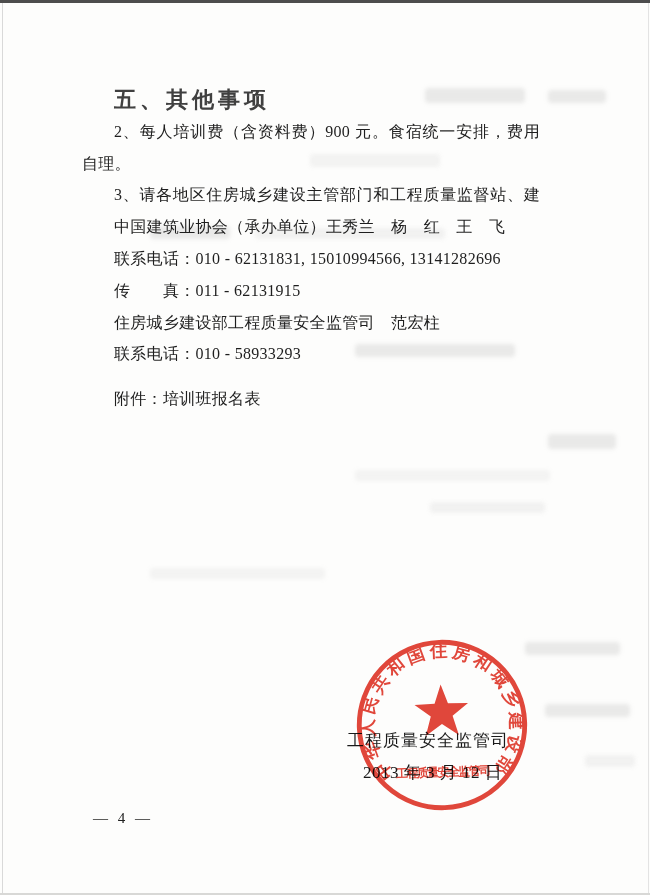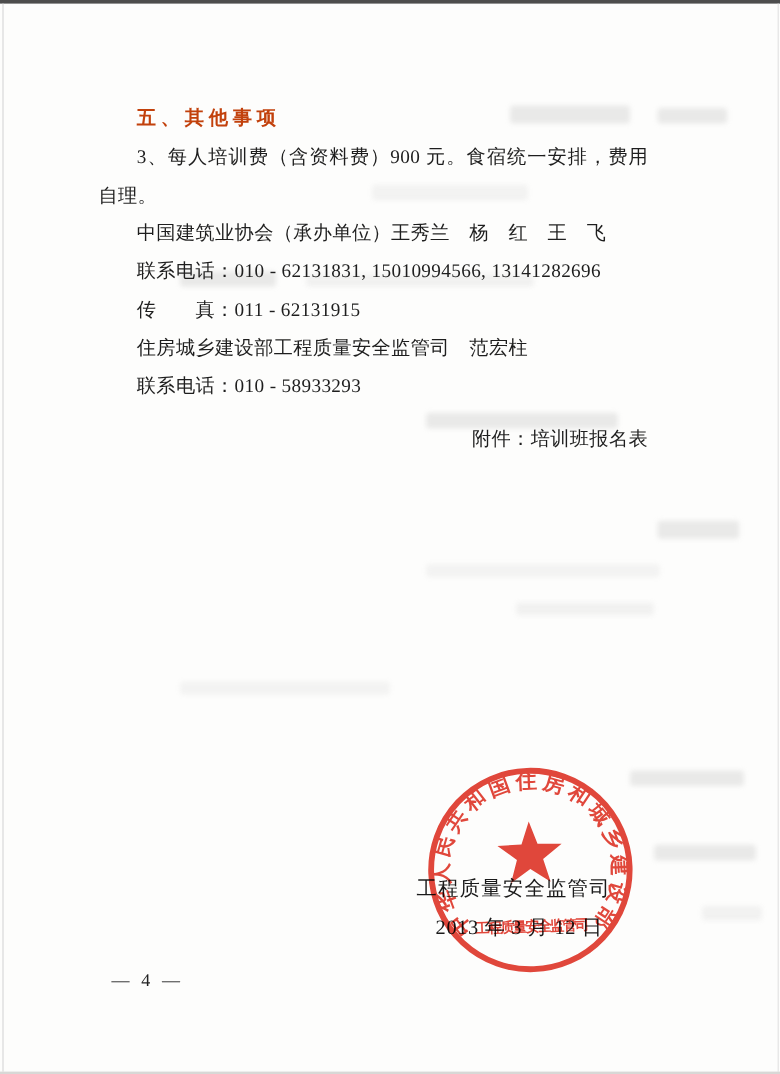--- a/index.html
+++ b/index.html
@@ -20,25 +20,25 @@
   
   .doc{
     position:absolute;left:82px;top:84px;width:458px;
     font-size:16px;line-height:31.8px;
     letter-spacing:0.3px;
   }
   .line{min-height:31.8px;}
   .ind{padding-left:32px;}
   .just{text-align:justify;text-align-last:justify;}
   .h{
-    font-family:Liberation Mono, monospace;
-    font-weight:700;font-size:16px;letter-spacing:4px;
-    padding-left:32px;color:#c2410c;
+    font-family:Liberation Sans, sans-serif;
+    font-weight:700;font-size:22px;letter-spacing:4px;
+    padding-left:32px;color:#404040;
   }
-  .attach{margin-top:13px;text-align:right;}
+  .attach{margin-top:13px;}
 
   
   .sign-dept{
     position:absolute;left:347px;top:729px;
     font-size:17px;letter-spacing:1px;color:#1a1a1a;white-space:nowrap;
   }
   .sign-date{
     position:absolute;left:363px;top:761px;
     font-size:17px;letter-spacing:0.5px;color:#1a1a1a;white-space:nowrap;
   }
@@ -84,22 +84,23 @@
   <div class="smudge" style="left:548px;top:434px;width:68px;height:15px"></div>
   <div class="smudge" style="left:355px;top:470px;width:195px;height:11px;opacity:.5"></div>
   <div class="smudge" style="left:430px;top:502px;width:115px;height:11px;opacity:.6"></div>
   <div class="smudge" style="left:150px;top:568px;width:175px;height:11px;opacity:.5"></div>
   <div class="smudge" style="left:525px;top:642px;width:95px;height:13px"></div>
   <div class="smudge" style="left:545px;top:704px;width:85px;height:13px"></div>
   <div class="smudge" style="left:585px;top:755px;width:50px;height:12px;opacity:.6"></div>
 
   <main class="doc">
     <div class="line h">五、其他事项</div>
-    <div class="line ind just">3、每人培训费（含资料费）900 元。食宿统一安排，费用</div>
+    <div class="line ind just">2、每人培训费（含资料费）900 元。食宿统一安排，费用</div>
     <div class="line">自理。</div>
+    <div class="line ind just">3、请各地区住房城乡建设主管部门和工程质量监督站、建</div>
     <div class="line ind">中国建筑业协会（承办单位）王秀兰　杨　红　王　飞</div>
     <div class="line ind">联系电话：010 - 62131831, 15010994566, 13141282696</div>
     <div class="line ind">传　　真：011 - 62131915</div>
     <div class="line ind">住房城乡建设部工程质量安全监管司　范宏柱</div>
     <div class="line ind">联系电话：010 - 58933293</div>
     <div class="line ind attach">附件：培训班报名表</div>
   </main>
 
   <div class="sign-dept">工程质量安全监管司</div>
   <div class="sign-date">2013 年 3 月 12 日</div>

